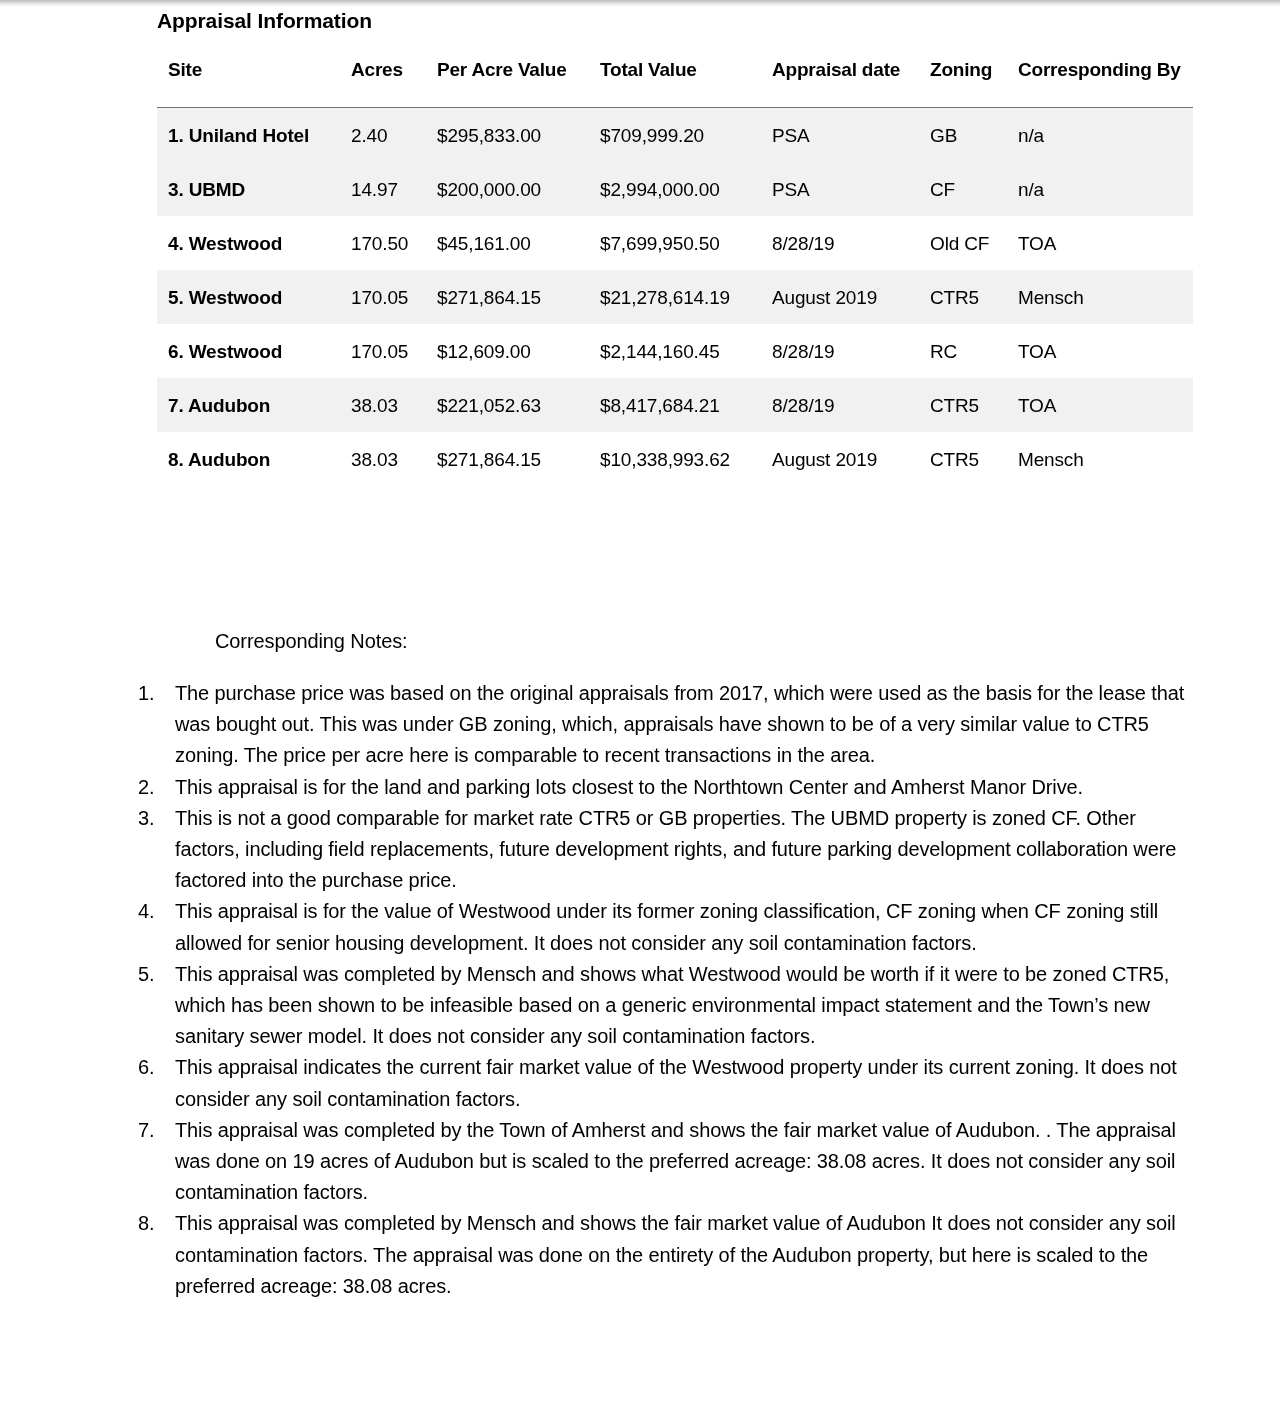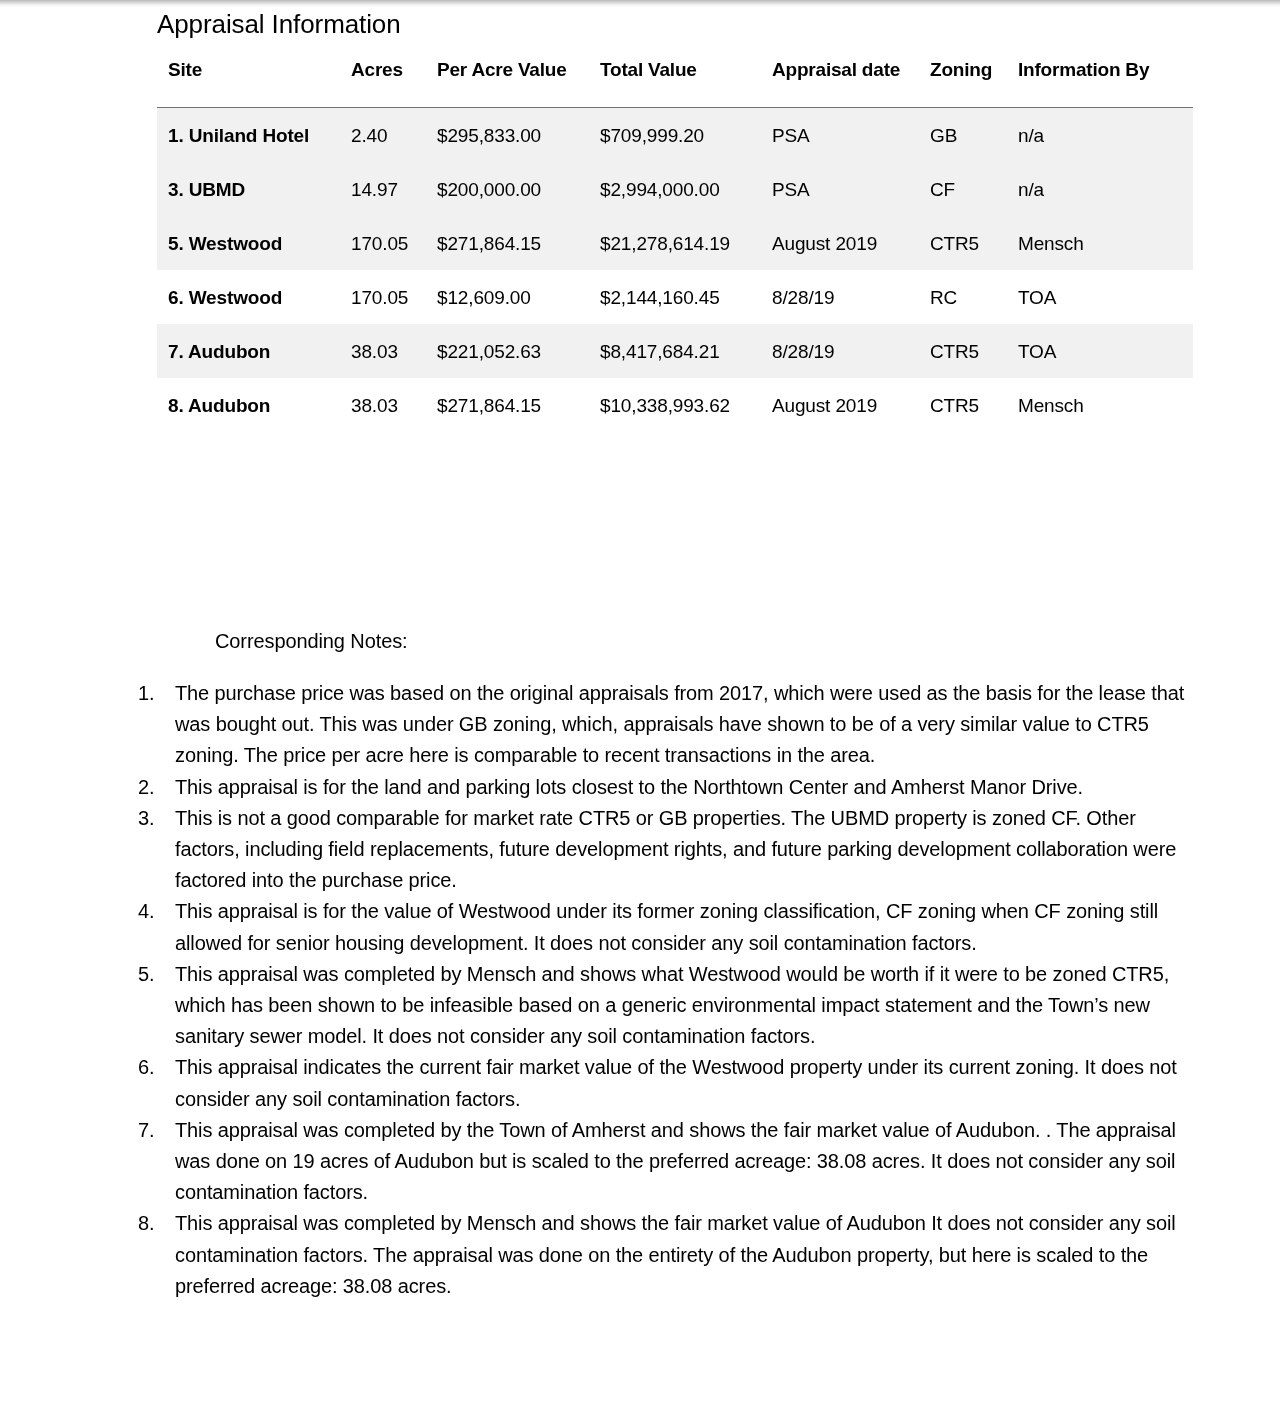--- a/index.html
+++ b/index.html
@@ -31,22 +31,22 @@
     position: absolute;
     left: 0; top: 0;
     width: 1280px;
   }
 
   
   .doc-title {
     position: absolute;
     left: 157px;
     top: 9px;
-    font-size: 26px;
-    font-weight: normal;
+    font-size: 21px;
+    font-weight: bold;
     letter-spacing: -0.1px;
   }
 
   
   .appraisal-table {
     position: absolute;
     left: 157px;
     top: 55px;
     width: 1036px;
     border-collapse: collapse;
@@ -154,21 +154,21 @@
         <col class="c-comm">
     </colgroup>
     <thead>
       <tr>
         <th class="site">Site</th>
         <th>Acres</th>
         <th>Per Acre Value</th>
         <th>Total Value</th>
         <th>Appraisal date</th>
         <th>Zoning</th>
-        <th>Information By</th>
+        <th>Corresponding By</th>
       </tr>
     </thead>
     <tbody>
       <tr class="shaded">
         <td class="site">1. Uniland Hotel</td>
         <td>2.40</td>
         <td>$295,833.00</td>
         <td>$709,999.20</td>
         <td>PSA</td>
         <td>GB</td>
@@ -176,20 +176,29 @@
       </tr>
       <tr class="shaded">
         <td class="site">3. UBMD</td>
         <td>14.97</td>
         <td>$200,000.00</td>
         <td>$2,994,000.00</td>
         <td>PSA</td>
         <td>CF</td>
         <td>n/a</td>
       </tr>
+      <tr>
+        <td class="site">4. Westwood</td>
+        <td>170.50</td>
+        <td>$45,161.00</td>
+        <td>$7,699,950.50</td>
+        <td>8/28/19</td>
+        <td>Old CF</td>
+        <td>TOA</td>
+      </tr>
       <tr class="shaded">
         <td class="site">5. Westwood</td>
         <td>170.05</td>
         <td>$271,864.15</td>
         <td>$21,278,614.19</td>
         <td>August 2019</td>
         <td>CTR5</td>
         <td>Mensch</td>
       </tr>
       <tr>

